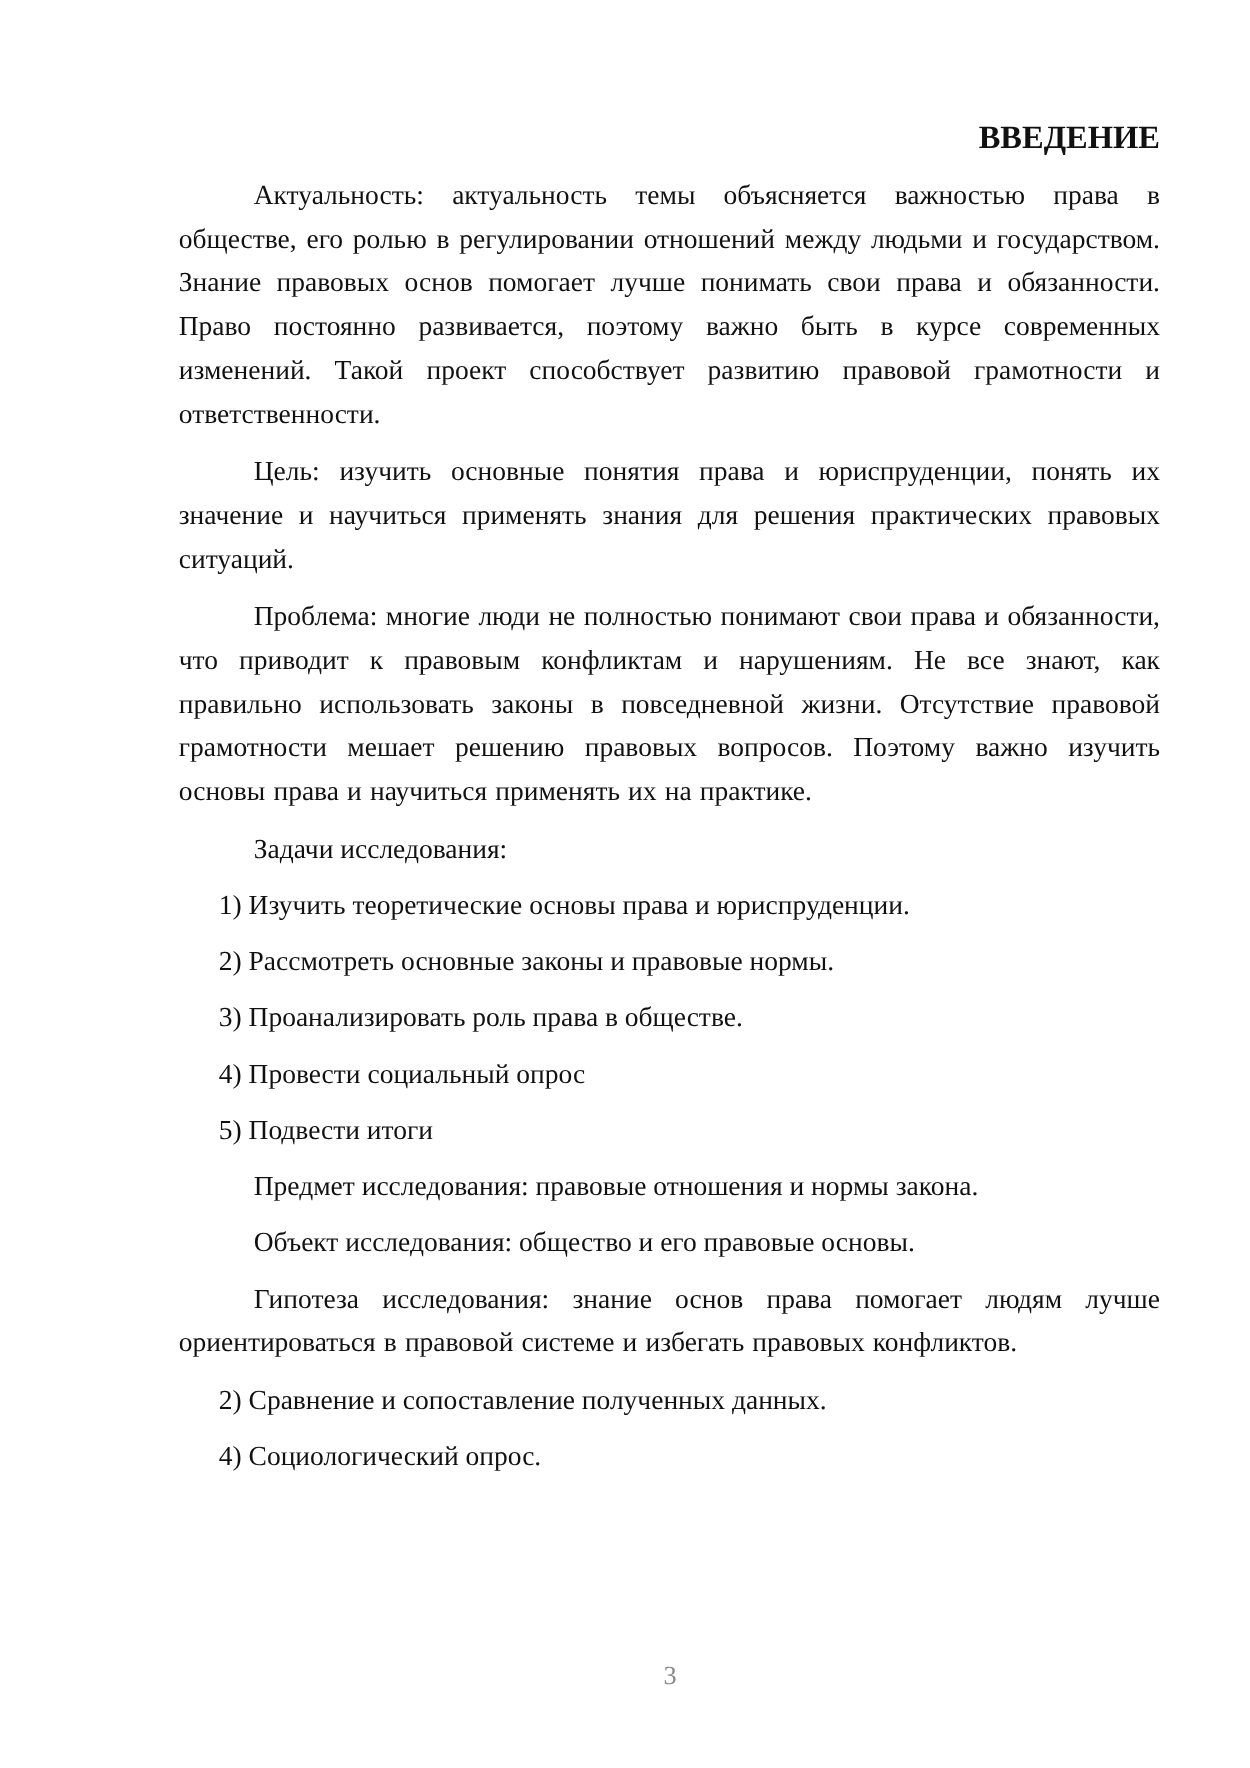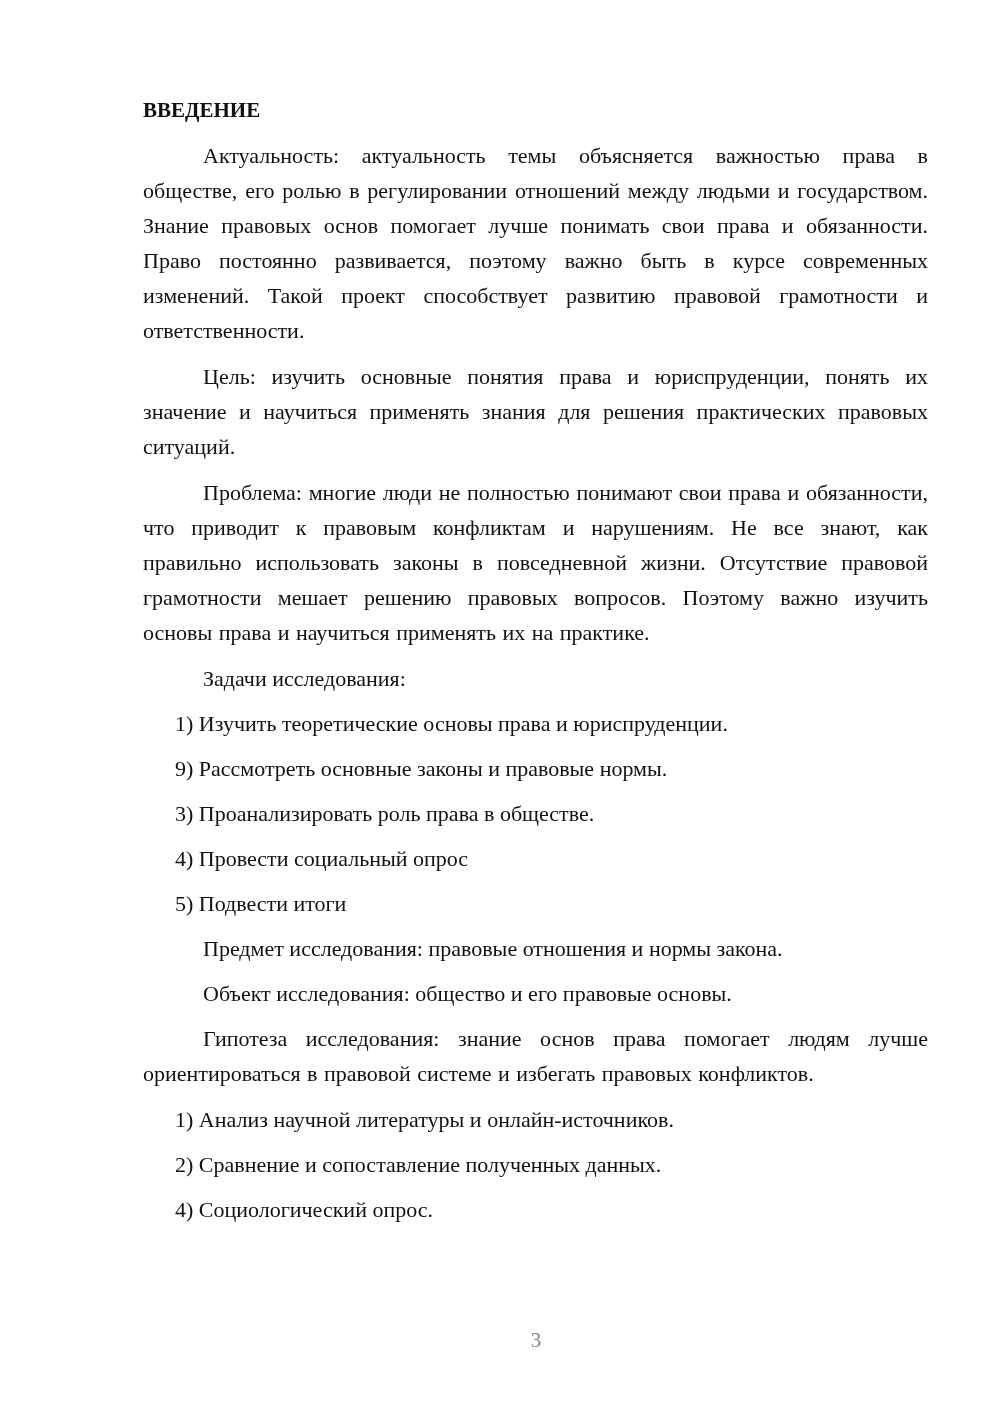--- a/index.html
+++ b/index.html
@@ -24,23 +24,23 @@
     }
     .content {
       position: absolute;
       left: 143px;
       top: 92px;
       width: 785px;
       font-size: 22px;
       line-height: 35px;
     }
     .title {
-      text-align: left;
+      text-align: right;
       font-weight: bold;
-      font-size: 21px;
+      font-size: 26px;
       margin: 0 0 10px 0;
       height: 36px;
       line-height: 36px;
       padding-left: 0;
     }
     .para {
       text-align: justify;
       text-indent: 60px;
       margin: 0 0 11px 0;
       word-spacing: 1px;
@@ -69,28 +69,27 @@
 <div class="page">
   <div class="content">
     <div class="title">ВВЕДЕНИЕ</div>
 
     <p class="para">Актуальность: актуальность темы объясняется важностью права в обществе, его ролью в регулировании отношений между людьми и государством. Знание правовых основ помогает лучше понимать свои права и обязанности. Право постоянно развивается, поэтому важно быть в курсе современных изменений. Такой проект способствует развитию правовой грамотности и ответственности.</p>
     <p class="para">Цель: изучить основные понятия права и юриспруденции, понять их значение и научиться применять знания для решения практических правовых ситуаций.</p>
     <p class="para">Проблема: многие люди не полностью понимают свои права и обязанности, что приводит к правовым конфликтам и нарушениям. Не все знают, как правильно использовать законы в повседневной жизни. Отсутствие правовой грамотности мешает решению правовых вопросов. Поэтому важно изучить основы права и научиться применять их на практике.</p>
 
     <p class="plain">Задачи исследования:</p>
     <div class="list-item">1) Изучить теоретические основы права и юриспруденции.</div>
-    <div class="list-item">9) Рассмотреть основные законы и правовые нормы.</div>
+    <div class="list-item">2) Рассмотреть основные законы и правовые нормы.</div>
     <div class="list-item">3) Проанализировать роль права в обществе.</div>
     <div class="list-item">4) Провести социальный опрос</div>
     <div class="list-item">5) Подвести итоги</div>
 
     <p class="plain">Предмет исследования: правовые отношения и нормы закона.</p>
     <p class="plain">Объект исследования: общество и его правовые основы.</p>
     <p class="para">Гипотеза исследования: знание основ права помогает людям лучше ориентироваться в правовой системе и избегать правовых конфликтов.</p>
 
-    <div class="list-item">1) Анализ научной литературы и онлайн-источников.</div>
     <div class="list-item">2) Сравнение и сопоставление полученных данных.</div>
     <div class="list-item">4) Социологический опрос.</div>
   </div>
 
   <div class="page-number">3</div>
 </div>
 
 </body></html>

